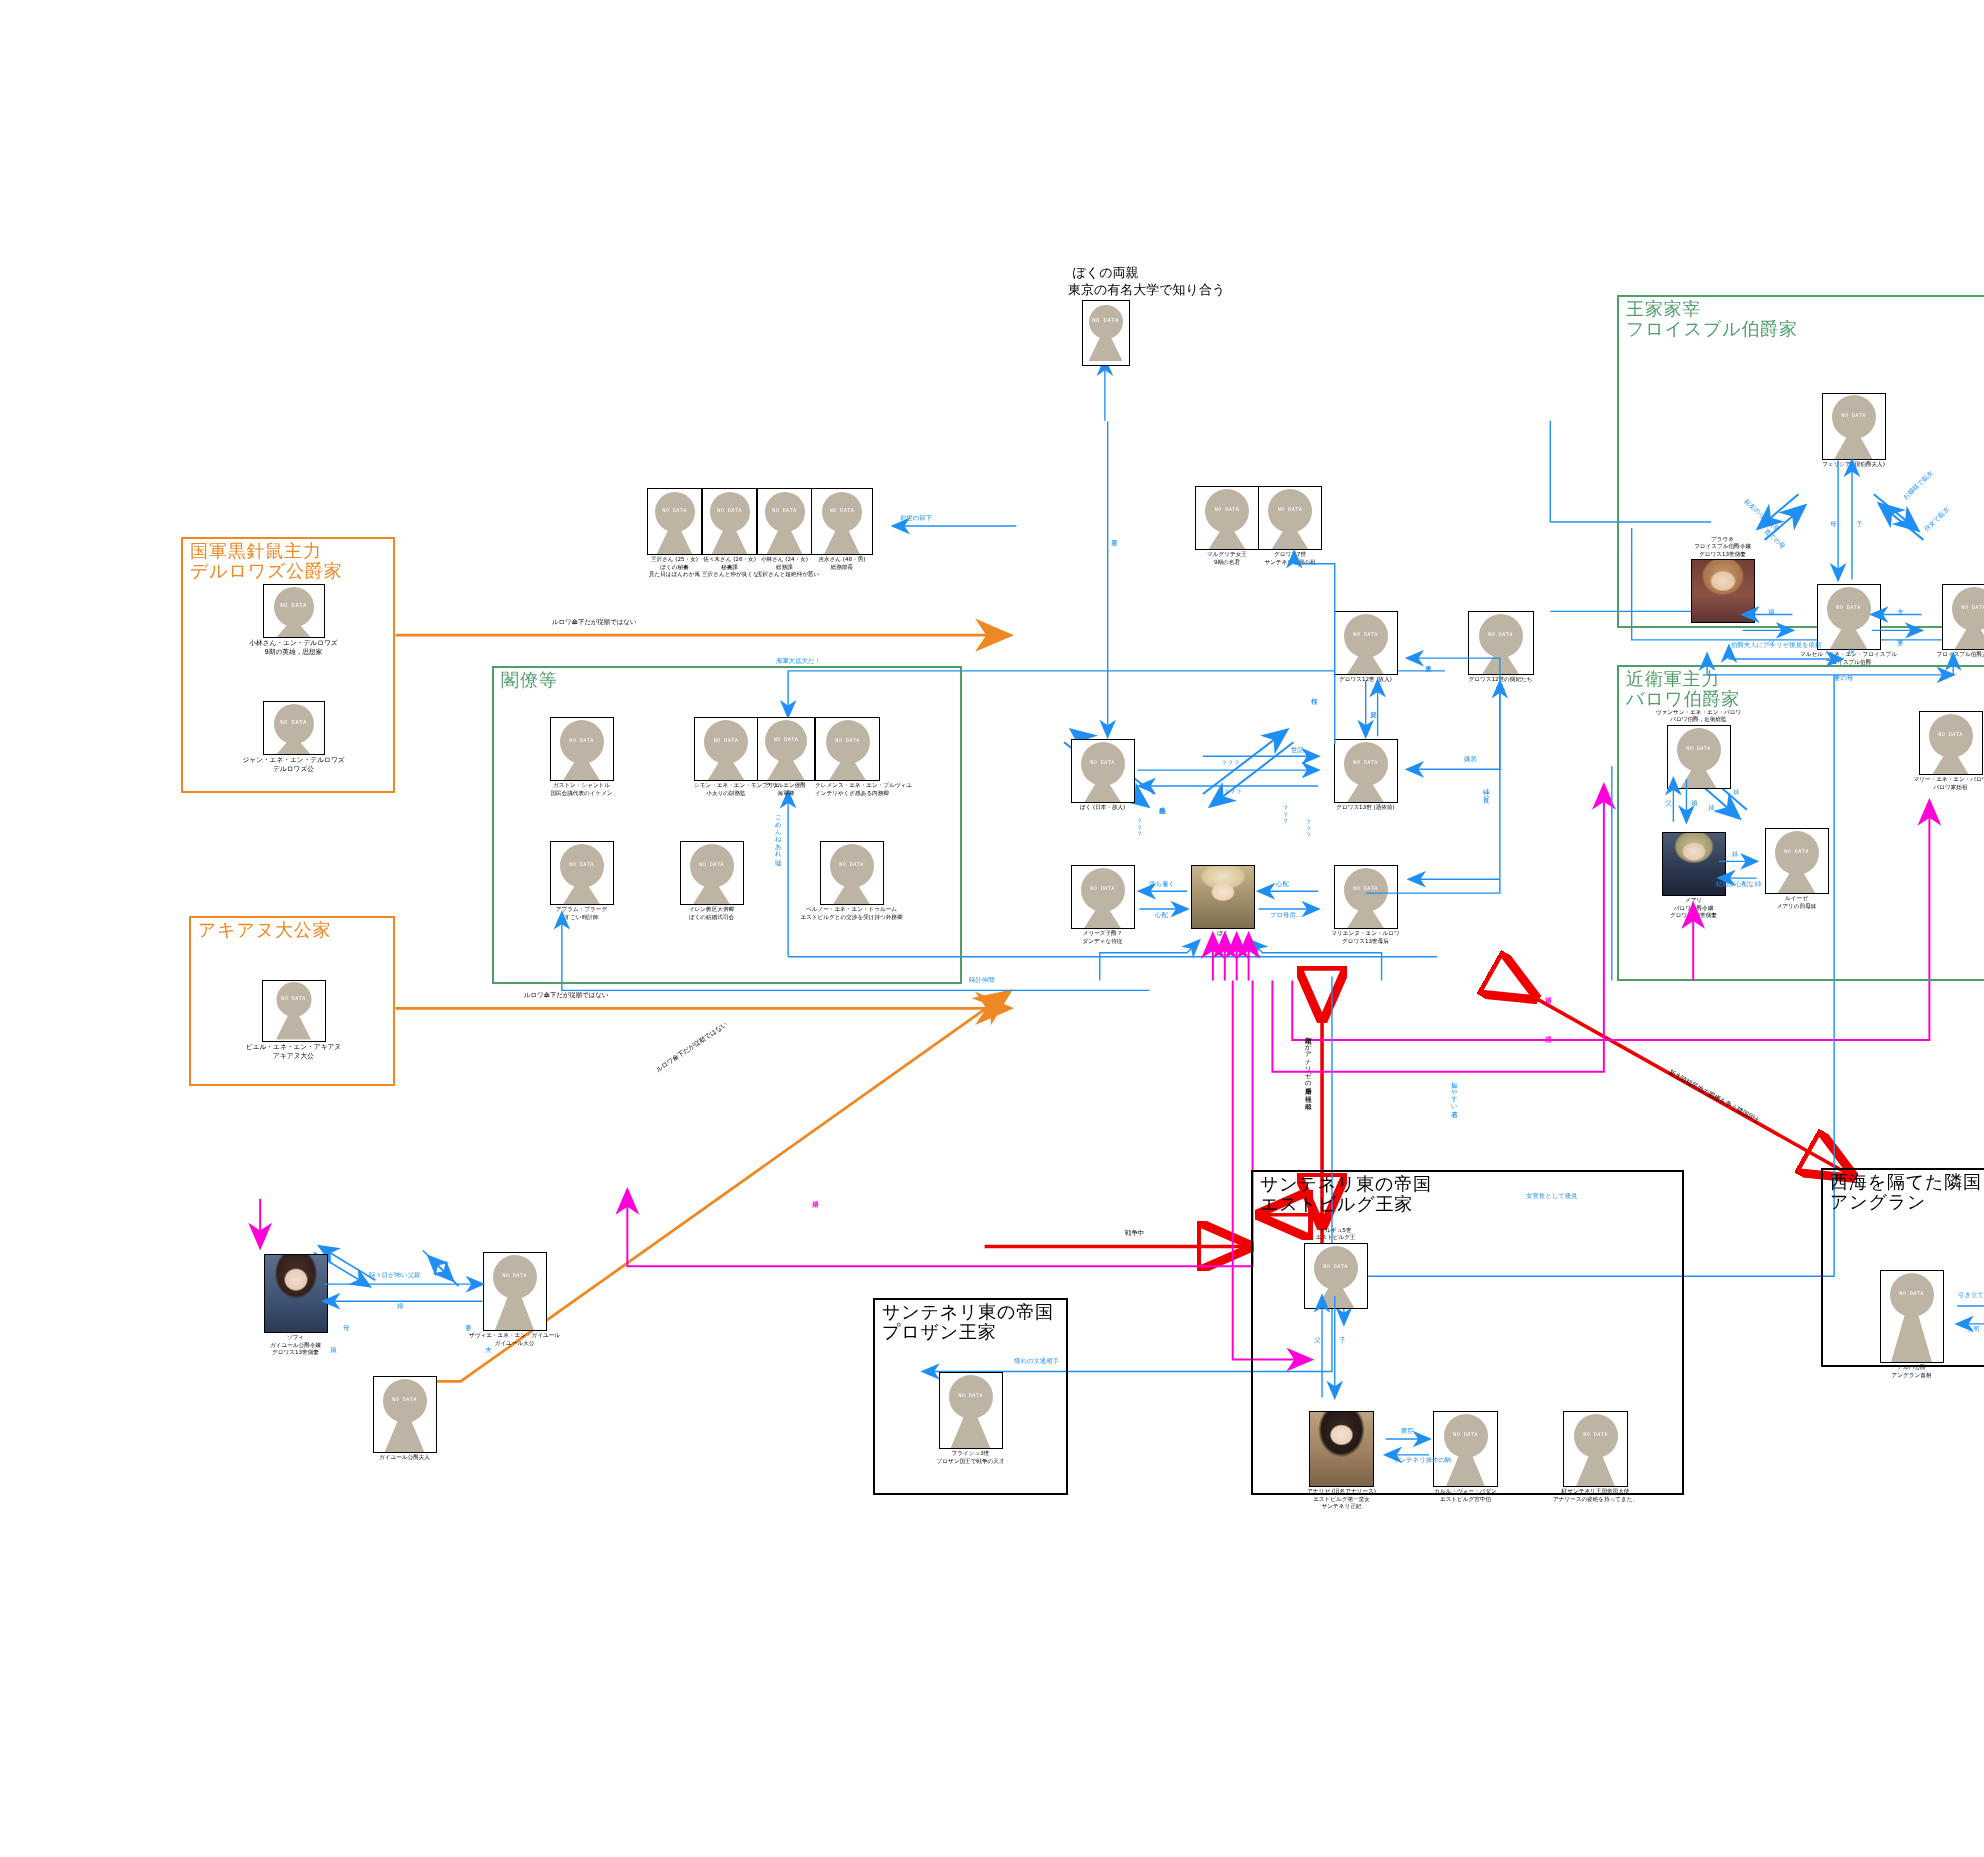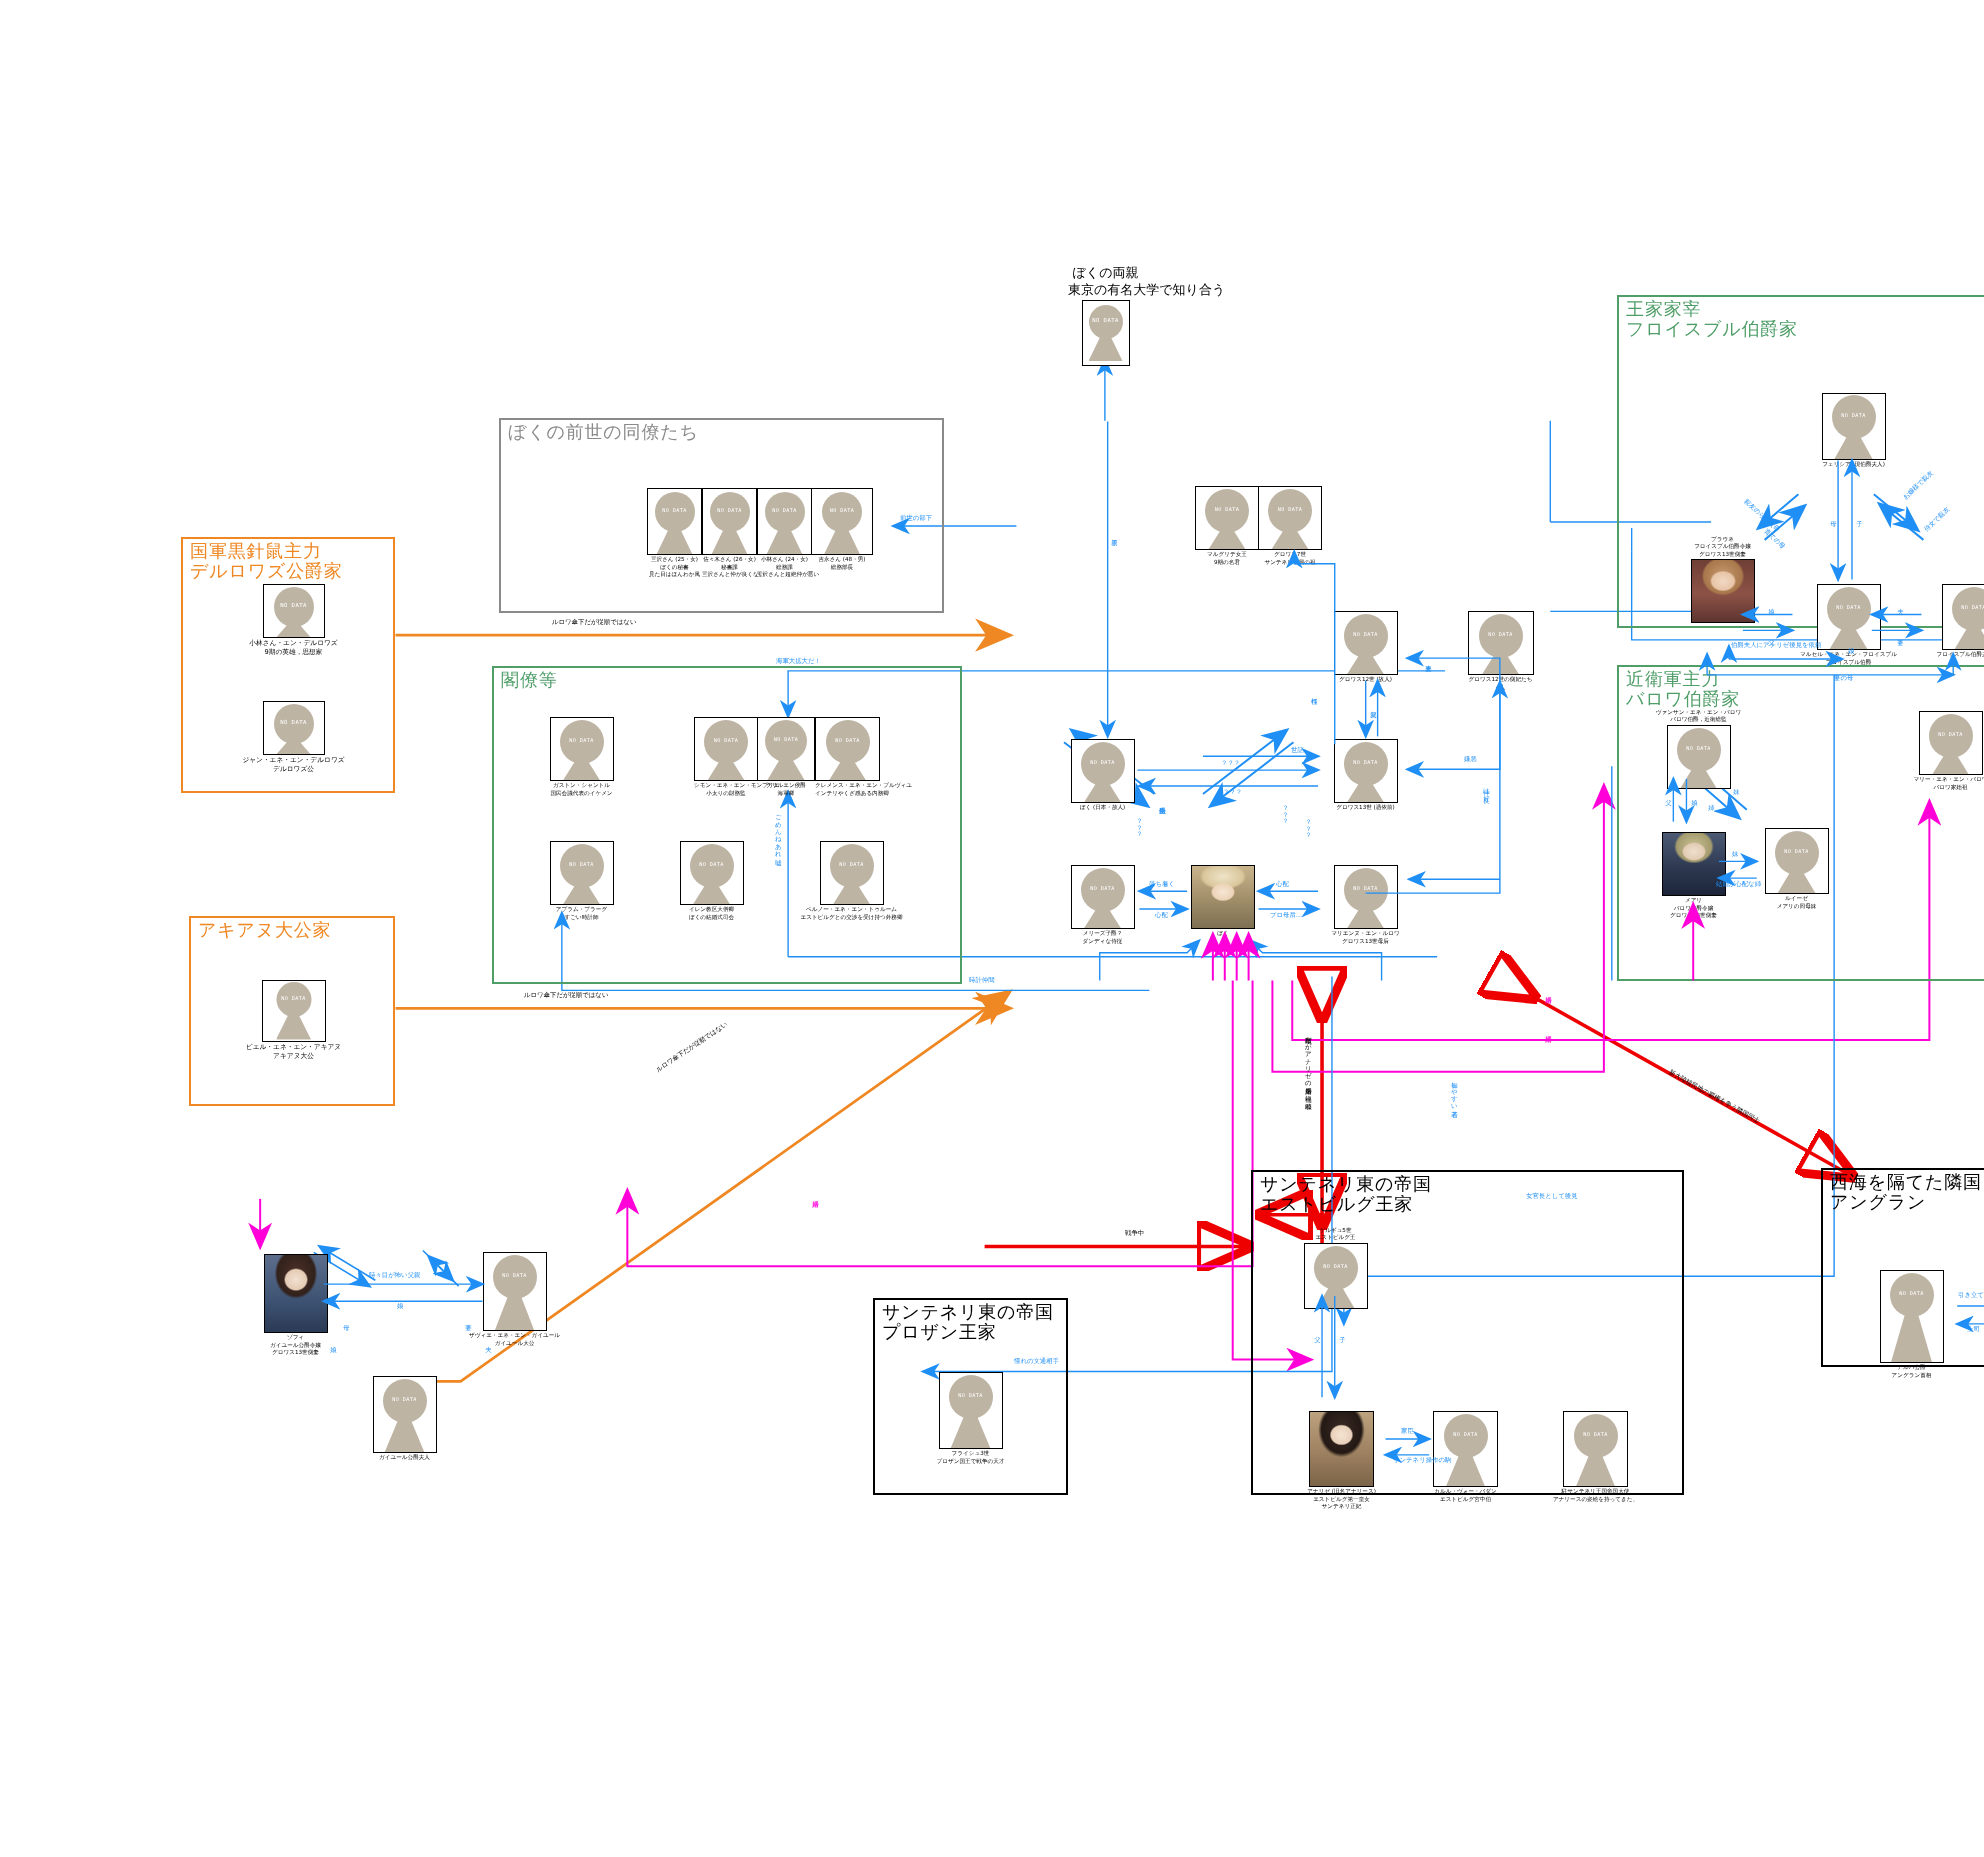--- a/index.html
+++ b/index.html
@@ -157,28 +157,25 @@
       <path d="M1155,3240 L1080,3165"></path>
       <path d="M1065,3150 L1140,3225"></path>
     </g>
   </svg>
 
   <div class="group g-orange" style="left:181px;top:537px;width:214px;height:256px;">
     <div class="gtitle">国軍黒針鼠主力
 デルロワズ公爵家</div>
   </div>
 
-  <div class="group g-orange" style="left:189px;top:916px;width:206px;height:190px;">
+  <div class="group g-orange" style="left:189px;top:916px;width:206px;height:170px;">
     <div class="gtitle">アキアヌ大公家</div>
   </div>
 
 
-  <div class="group g-gray" style="left:499px;top:418px;width:445px;height:195px;">
-    <div class="gtitle">ぼくの前世の同僚たち</div>
-  </div>
 
   <div class="group g-green" style="left:492px;top:666px;width:470px;height:318px;">
     <div class="gtitle">閣僚等</div>
   </div>
 
 
   <div class="group g-green" style="left:1617px;top:295px;width:507px;height:333px;">
     <div class="gtitle">王家家宰
 フロイスブル伯爵家</div>
   </div>

